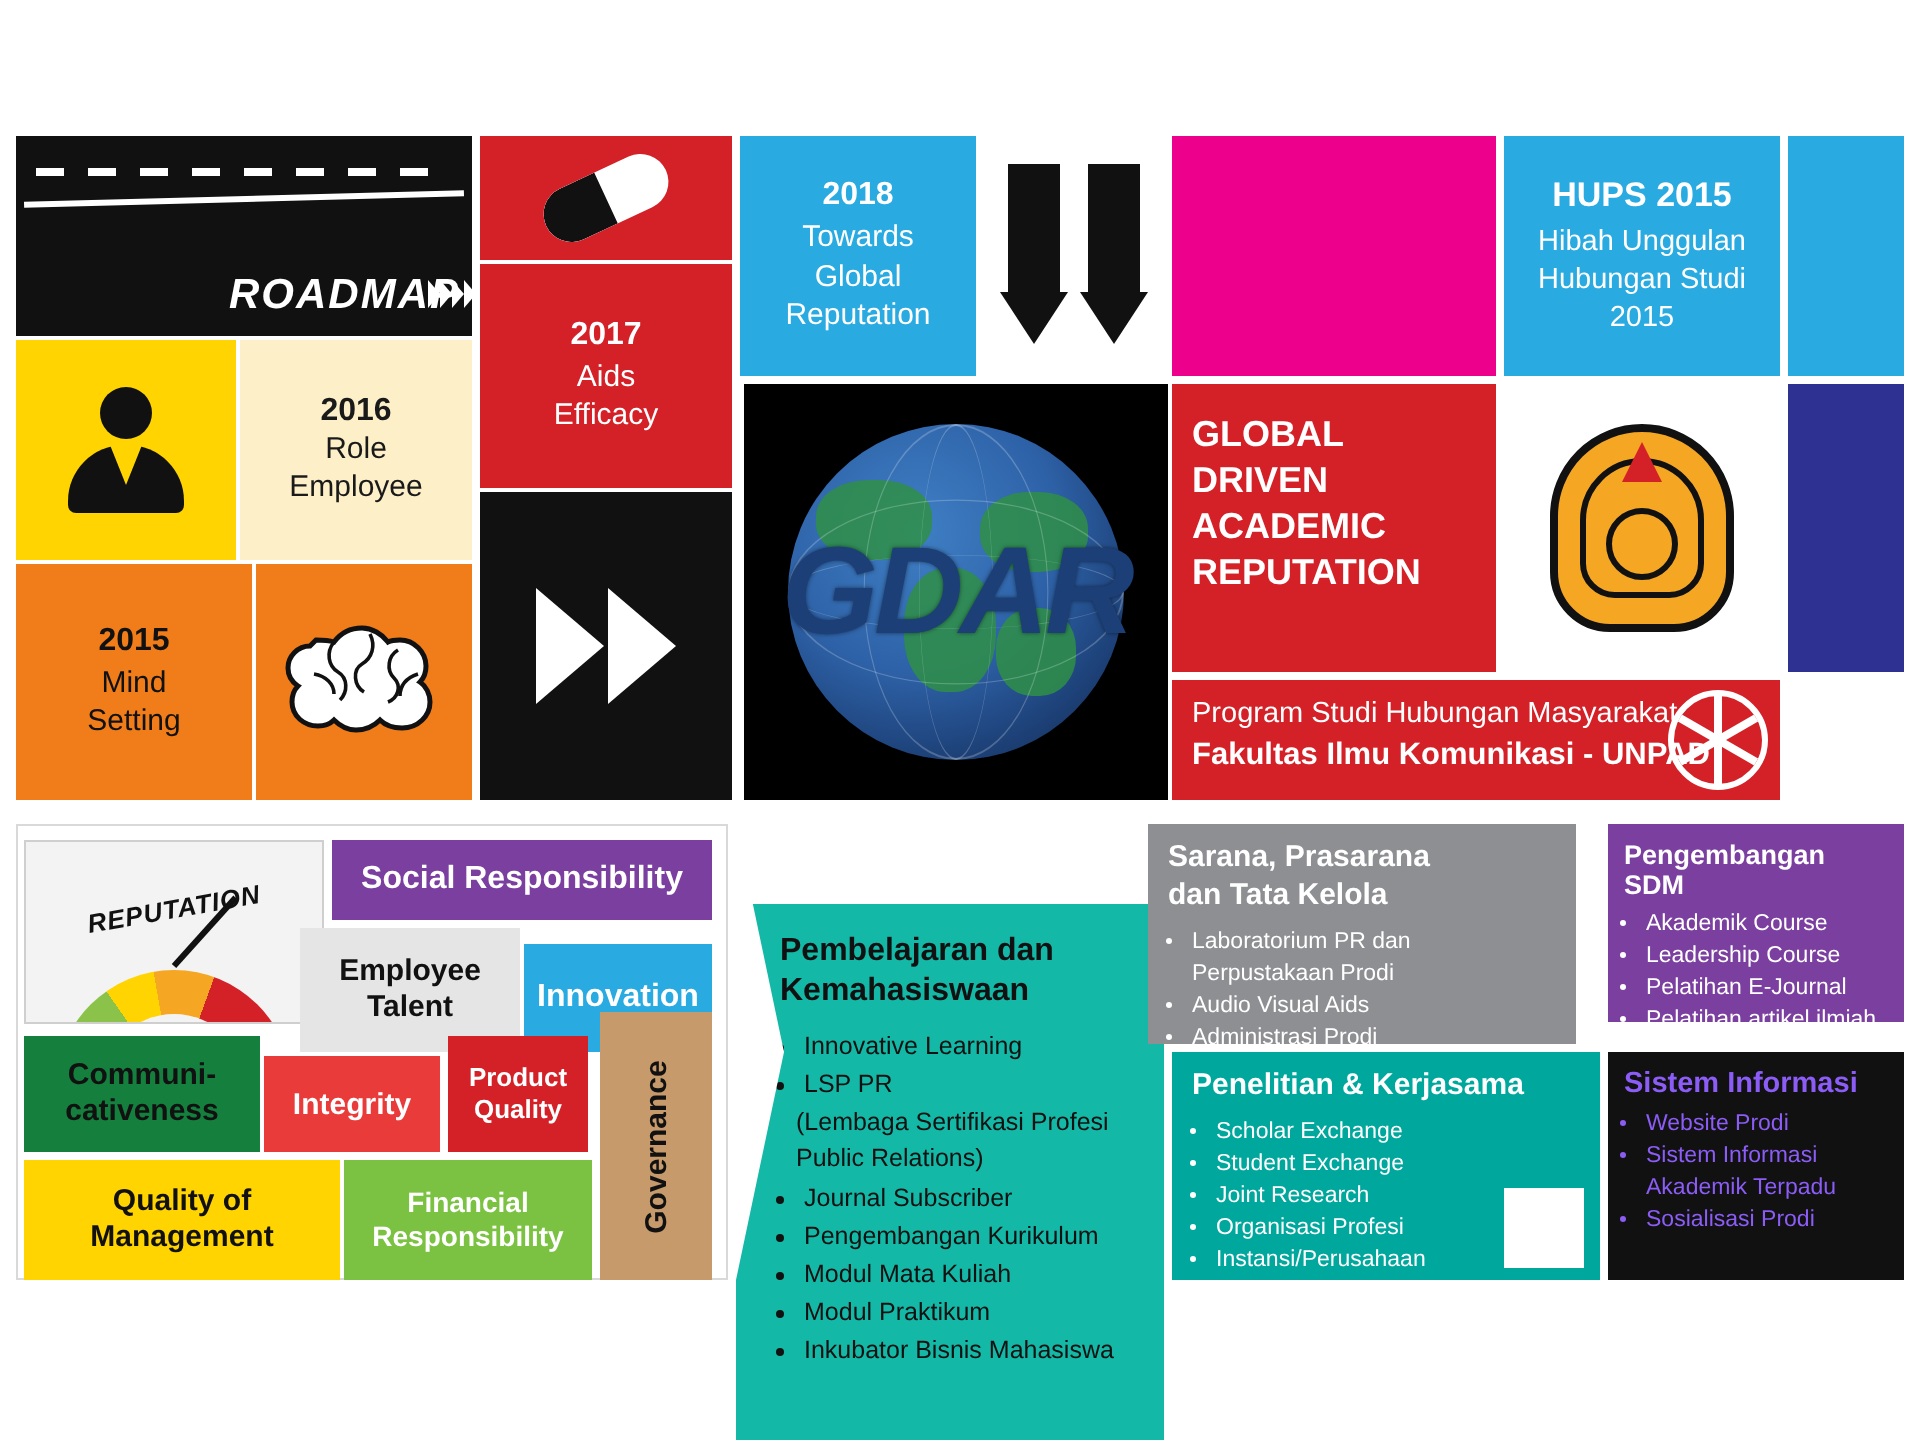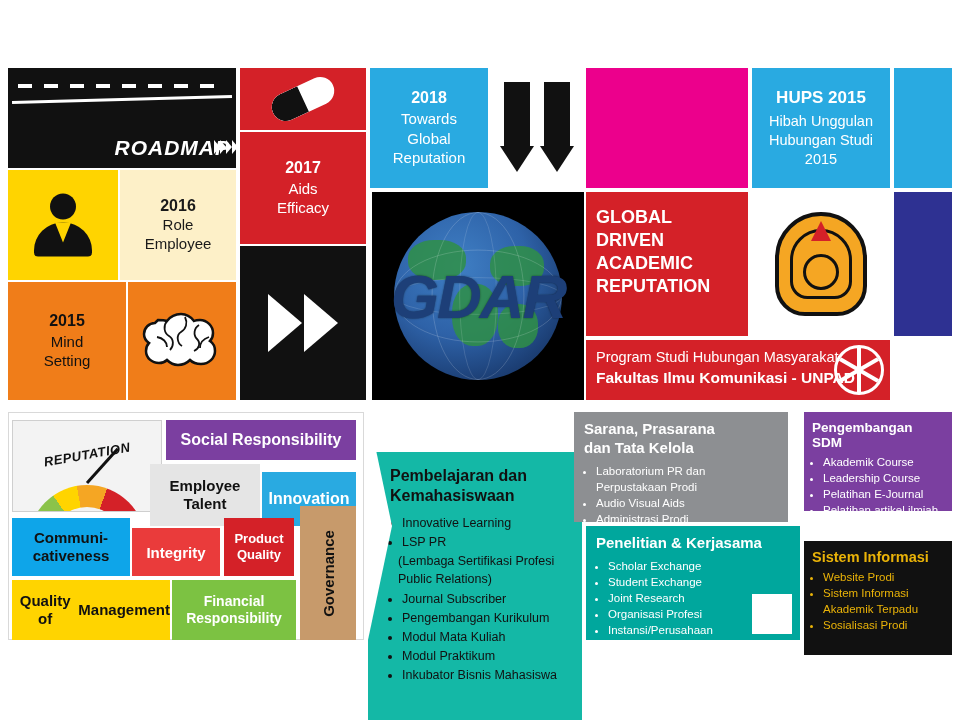--- a/index.html
+++ b/index.html
@@ -350,21 +350,21 @@
     background: #e5e5e5; color: #111;
     font-size: 15px; font-weight: bold; flex-direction: column; line-height: 1.2;
   }
   #innovation {
     left: 262px; top: 472px; width: 94px; height: 54px;
     background: #29aae1; color: #ffffff;
     font-size: 16px; font-weight: bold;
   }
   #communicativeness {
     left: 12px; top: 518px; width: 118px; height: 58px;
-    background: #0ea5e9; color: #111;
+    background: #15803d; color: #111;
     font-size: 15px; font-weight: bold; flex-direction: column; line-height: 1.2;
   }
   #integrity {
     left: 132px; top: 528px; width: 88px; height: 48px;
     background: #ea3b3b; color: #ffffff;
     font-size: 15px; font-weight: bold;
   }
   #product-quality {
     left: 224px; top: 518px; width: 70px; height: 58px;
     background: #d42128; color: #ffffff;
@@ -374,21 +374,21 @@
     left: 300px; top: 506px; width: 56px; height: 134px;
     background: #c79a6b; color: #111;
     font-size: 15px; font-weight: bold;
   }
   #governance span {
     transform: rotate(-90deg); white-space: nowrap;
   }
   #quality-management {
     left: 12px; top: 580px; width: 158px; height: 60px;
     background: #ffd400; color: #111;
-    font-size: 15px; font-weight: bold; line-height: 1.2;
+    font-size: 15px; font-weight: bold; flex-direction: column; line-height: 1.2;
   }
   #financial-responsibility {
     left: 172px; top: 580px; width: 124px; height: 60px;
     background: #7cc242; color: #ffffff;
     font-size: 14px; font-weight: bold; flex-direction: column; line-height: 1.2;
   }
 
   
   #pembelajaran-tile {
     left: 368px; top: 412px; width: 214px; height: 268px;
@@ -438,23 +438,22 @@
     left: 804px; top: 412px; width: 148px; height: 99px;
     background: #7b3fa0; color: #ffffff;
     padding: 8px 8px;
   }
   #sdm-tile .hd { font-size: 13.5px; font-weight: bold; margin-bottom: 4px; }
   #sdm-tile ul { margin: 0; padding-left: 11px; font-size: 11.5px; line-height: 1.4; }
 
   
   #sistem-tile {
     left: 804px; top: 526px; width: 148px; height: 114px;
-    background: #111111; color: #eab308;
+    background: #111111; color: #8b5cf6;
     padding: 8px 8px;
-    margin-top: 15px;
   }
   #sistem-tile .hd { font-size: 14.5px; font-weight: bold; margin-bottom: 4px; }
   #sistem-tile ul { margin: 0; padding-left: 11px; font-size: 11.5px; line-height: 1.4; }
 </style>
 </head>
 <body>
 
 <div class="canvas">
 
   <div class="tile" id="roadmap-banner">

